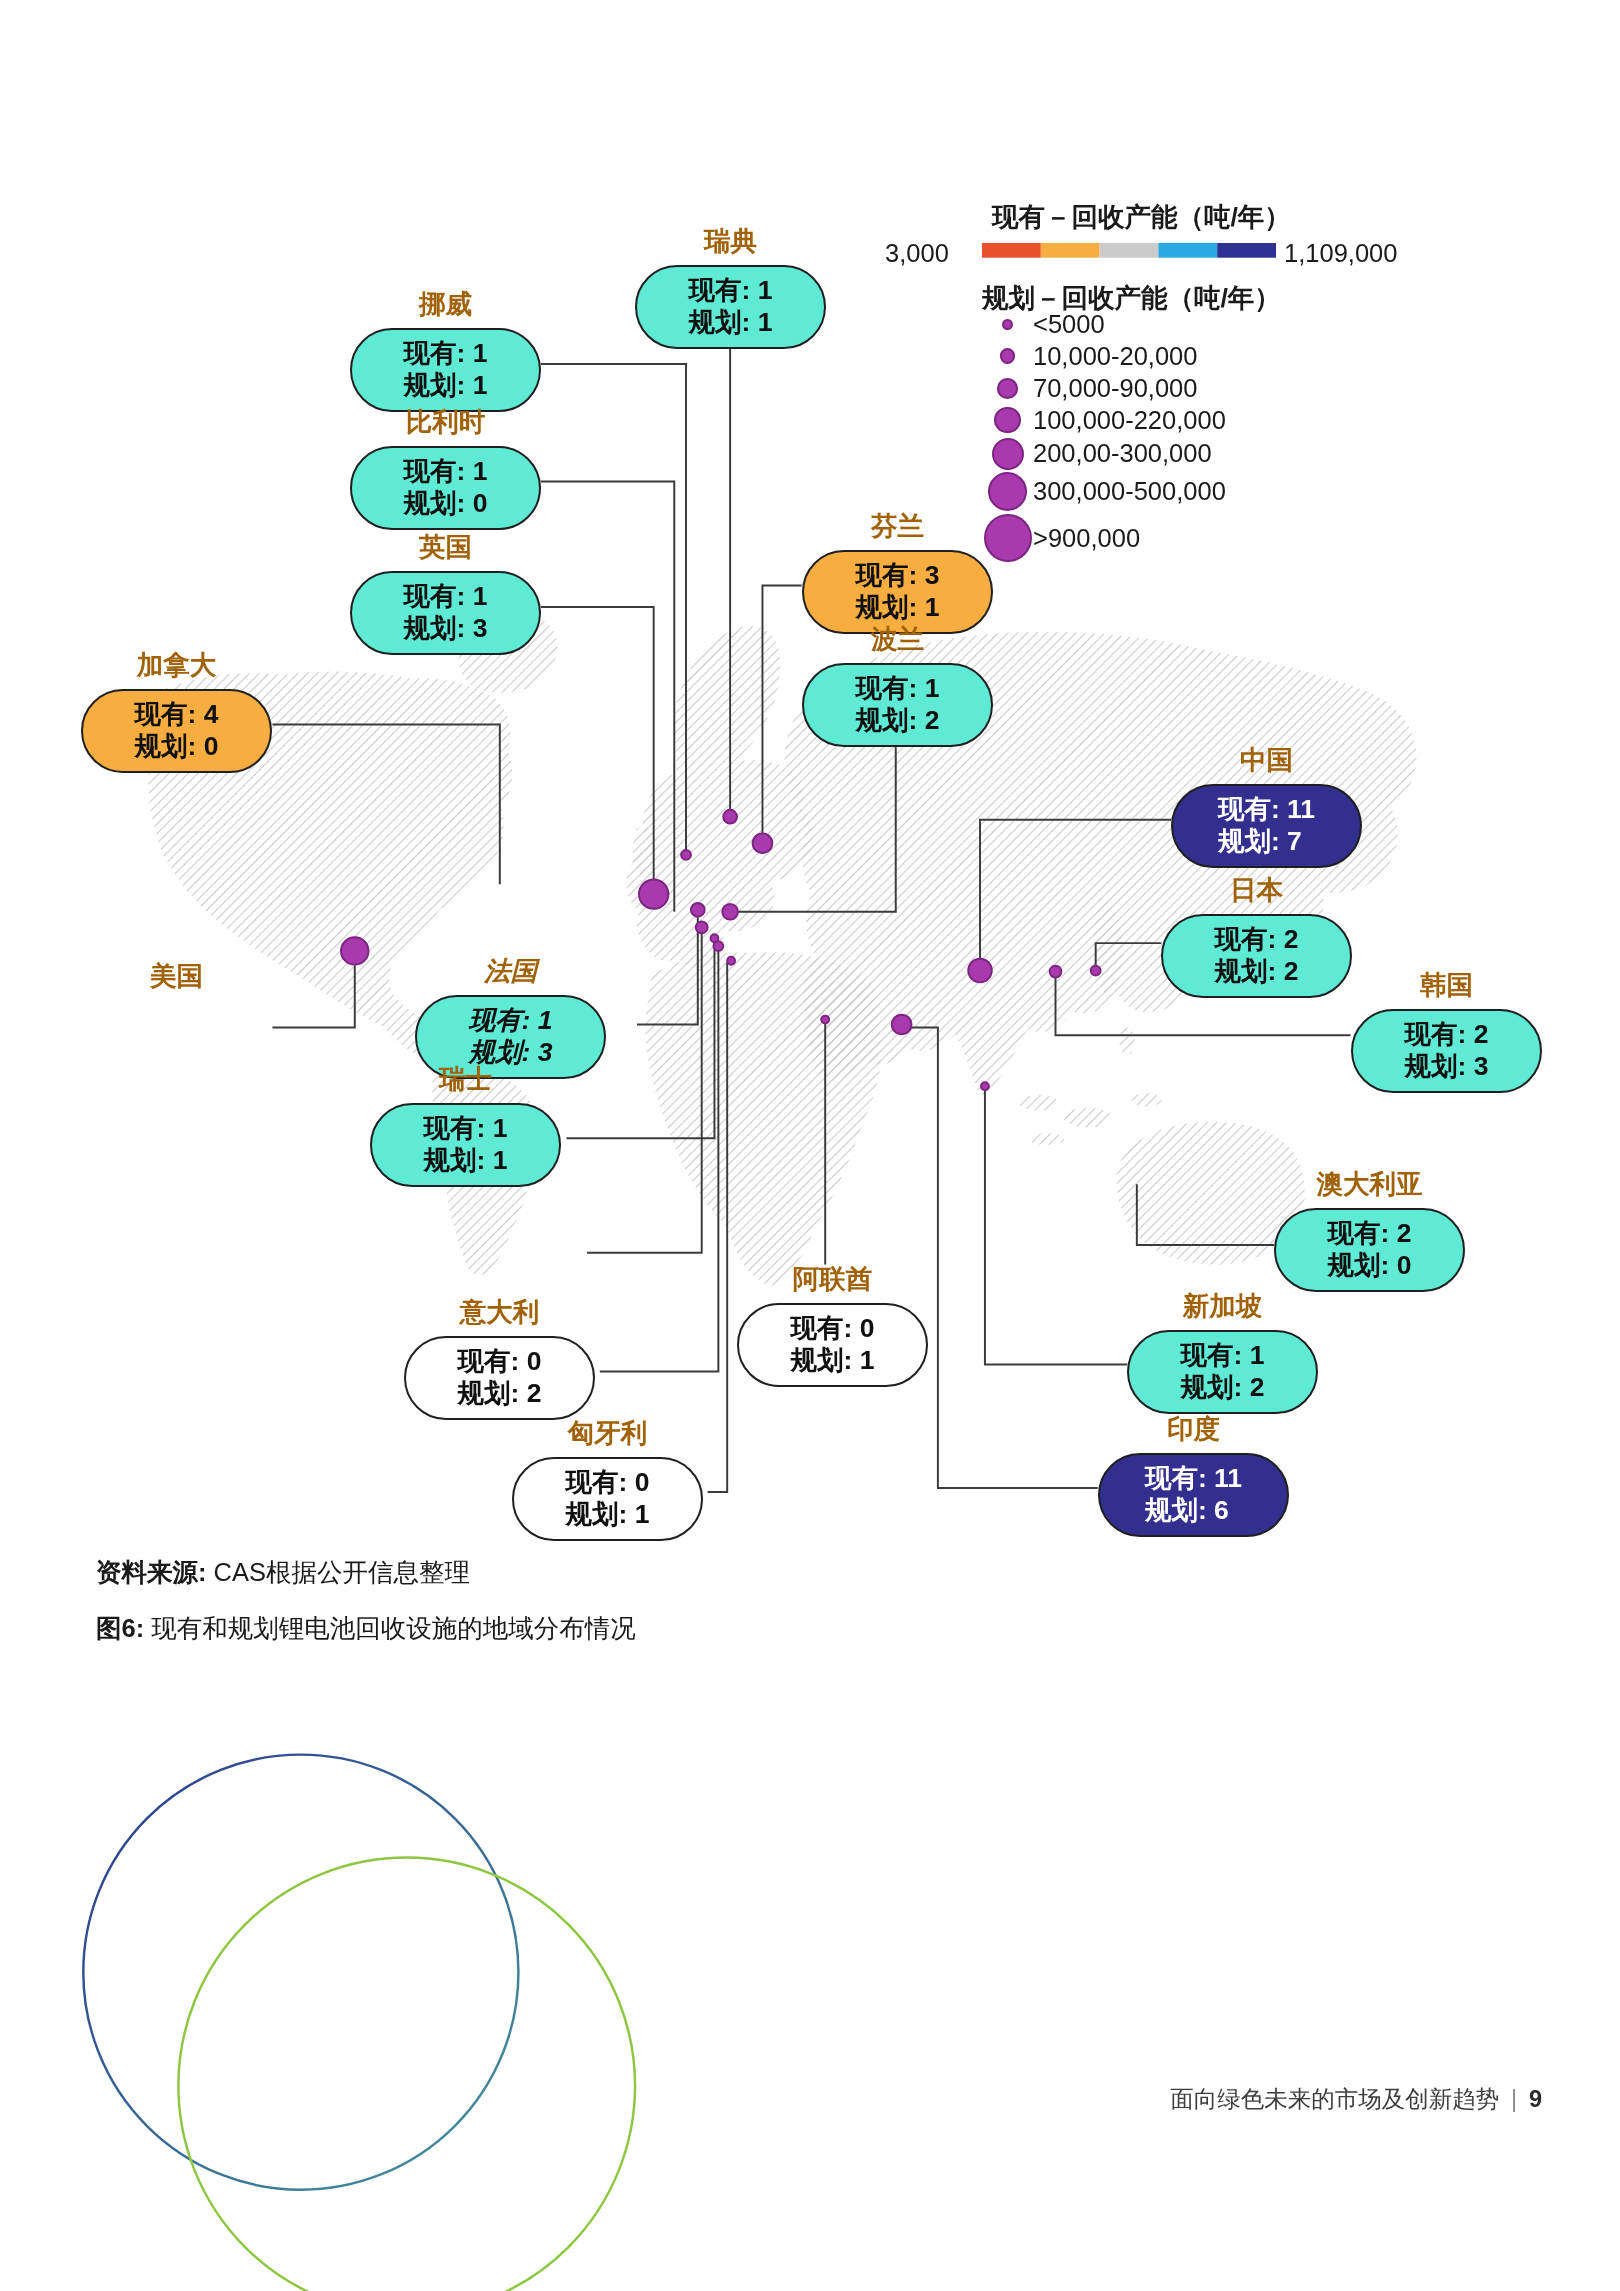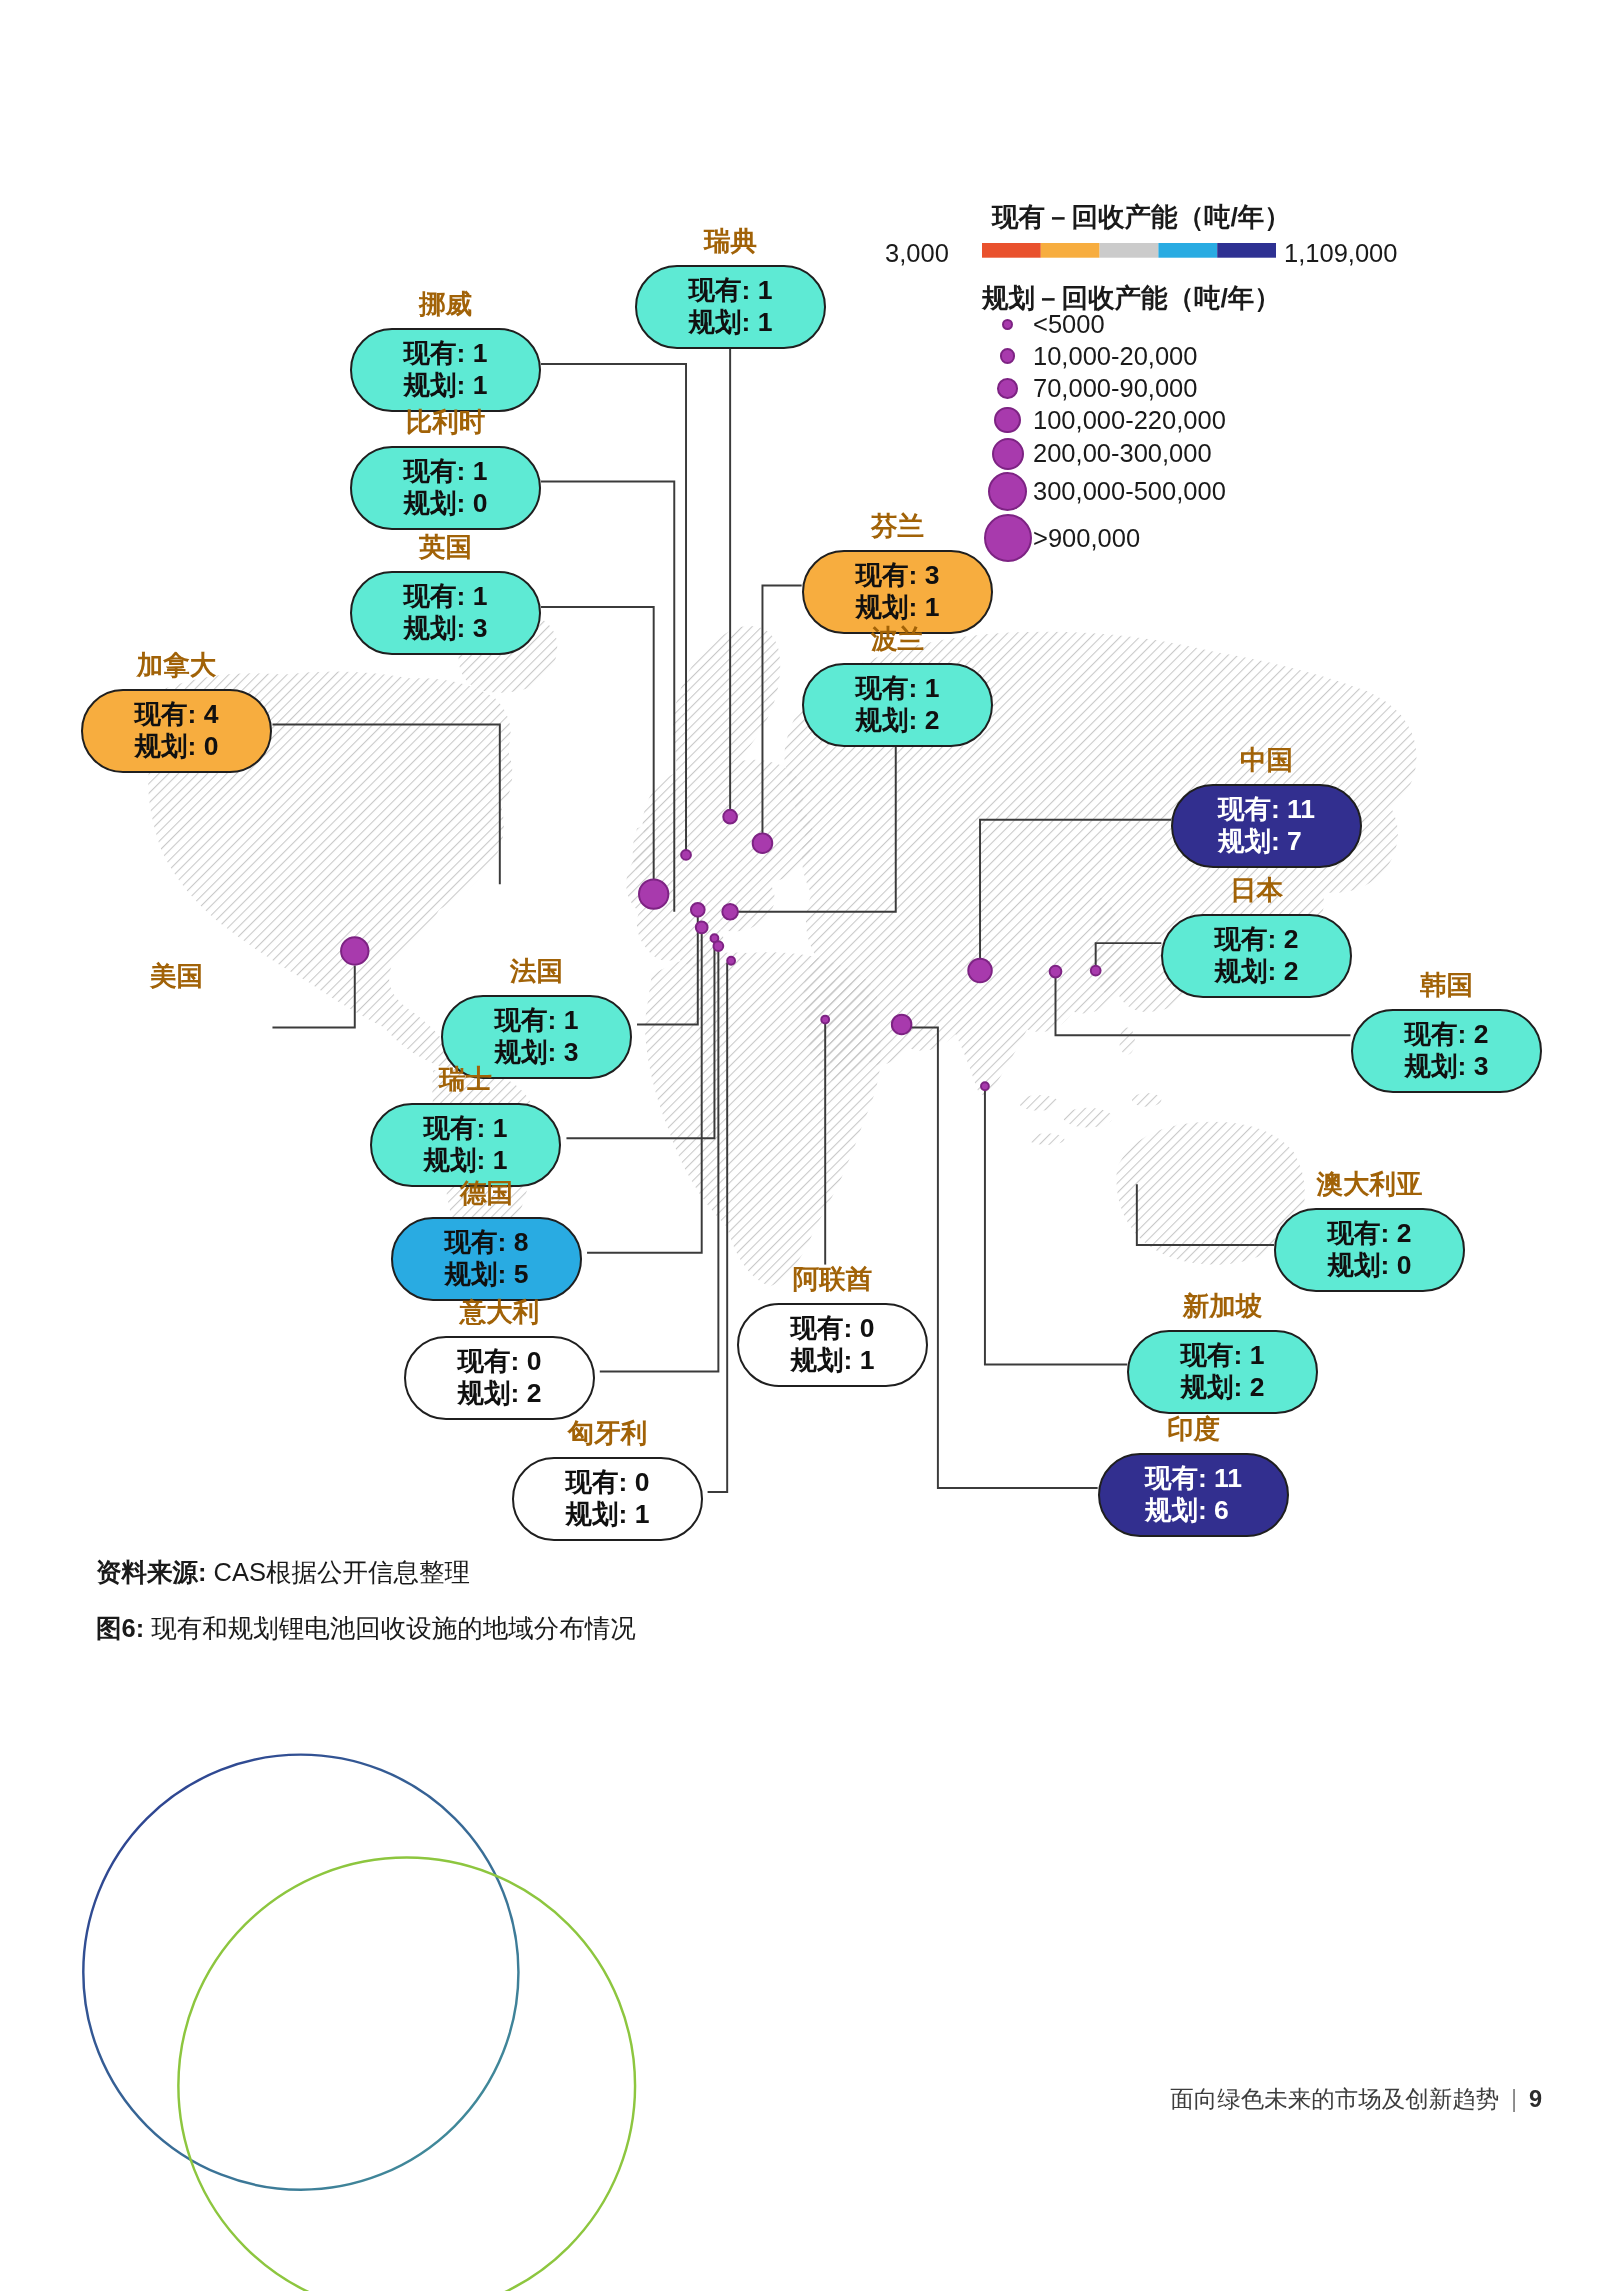--- a/index.html
+++ b/index.html
@@ -251,43 +251,36 @@
     <div class="pill orange"><div class="pill-in">
       <div class="pline">现有: 2</div>
       <div class="pline">规划: 3</div>
     </div></div>
   </div>
 
   <div class="callout" style="left:81px;top:958px;">
     <div class="c-label">美国</div>
   </div>
 
-  <div class="callout" style="left:441px;top:953px;">
+  <div class="callout" style="left:415px;top:953px;font-style:italic;">
     <div class="c-label">法国</div>
     <div class="pill orange"><div class="pill-in">
       <div class="pline">现有: 1</div>
       <div class="pline">规划: 3</div>
     </div></div>
   </div>
 
   <div class="callout" style="left:370px;top:1061px;">
     <div class="c-label">瑞士</div>
     <div class="pill orange"><div class="pill-in">
       <div class="pline">现有: 1</div>
       <div class="pline">规划: 1</div>
     </div></div>
   </div>
 
-  <div class="callout" style="left:391px;top:1175px;">
-    <div class="c-label">德国</div>
-    <div class="pill cyan"><div class="pill-in">
-      <div class="pline">现有: 8</div>
-      <div class="pline">规划: 5</div>
-    </div></div>
-  </div>
 
   <div class="callout" style="left:404px;top:1294px;">
     <div class="c-label">意大利</div>
     <div class="pill white"><div class="pill-in">
       <div class="pline">现有: 0</div>
       <div class="pline">规划: 2</div>
     </div></div>
   </div>
 
   <div class="callout" style="left:737px;top:1261px;">

